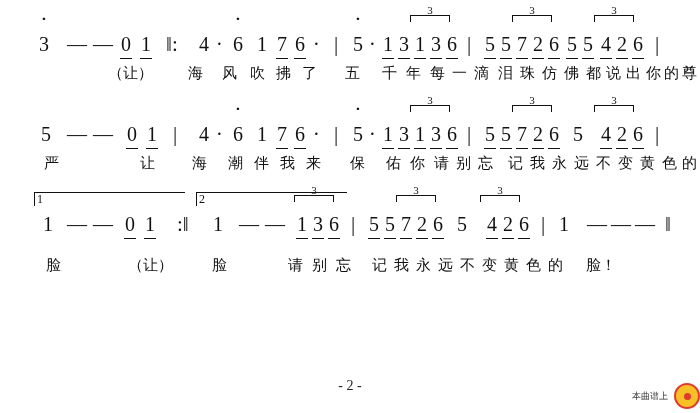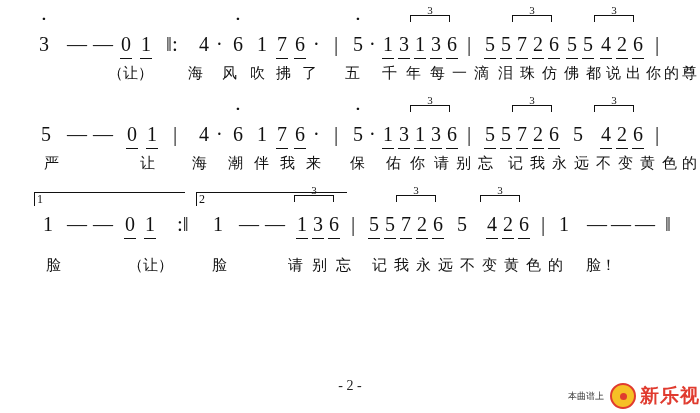--- a/index.html
+++ b/index.html
@@ -393,16 +393,15 @@
         <div class="lyr" style="left: 548px;">的</div>
         <div class="lyr" style="left: 586px;">脸！</div>
       </div>
   </div>
 
   <div class="page-number" style="top:378px;">- 2 -</div>
 
   <div class="watermark">
     <div class="wm-text">本曲谱上</div>
     <div class="wm-logo"></div>
-    <div class="wm-brand">新乐视</div>
   </div>
 
 </div>
 
 </body></html>

